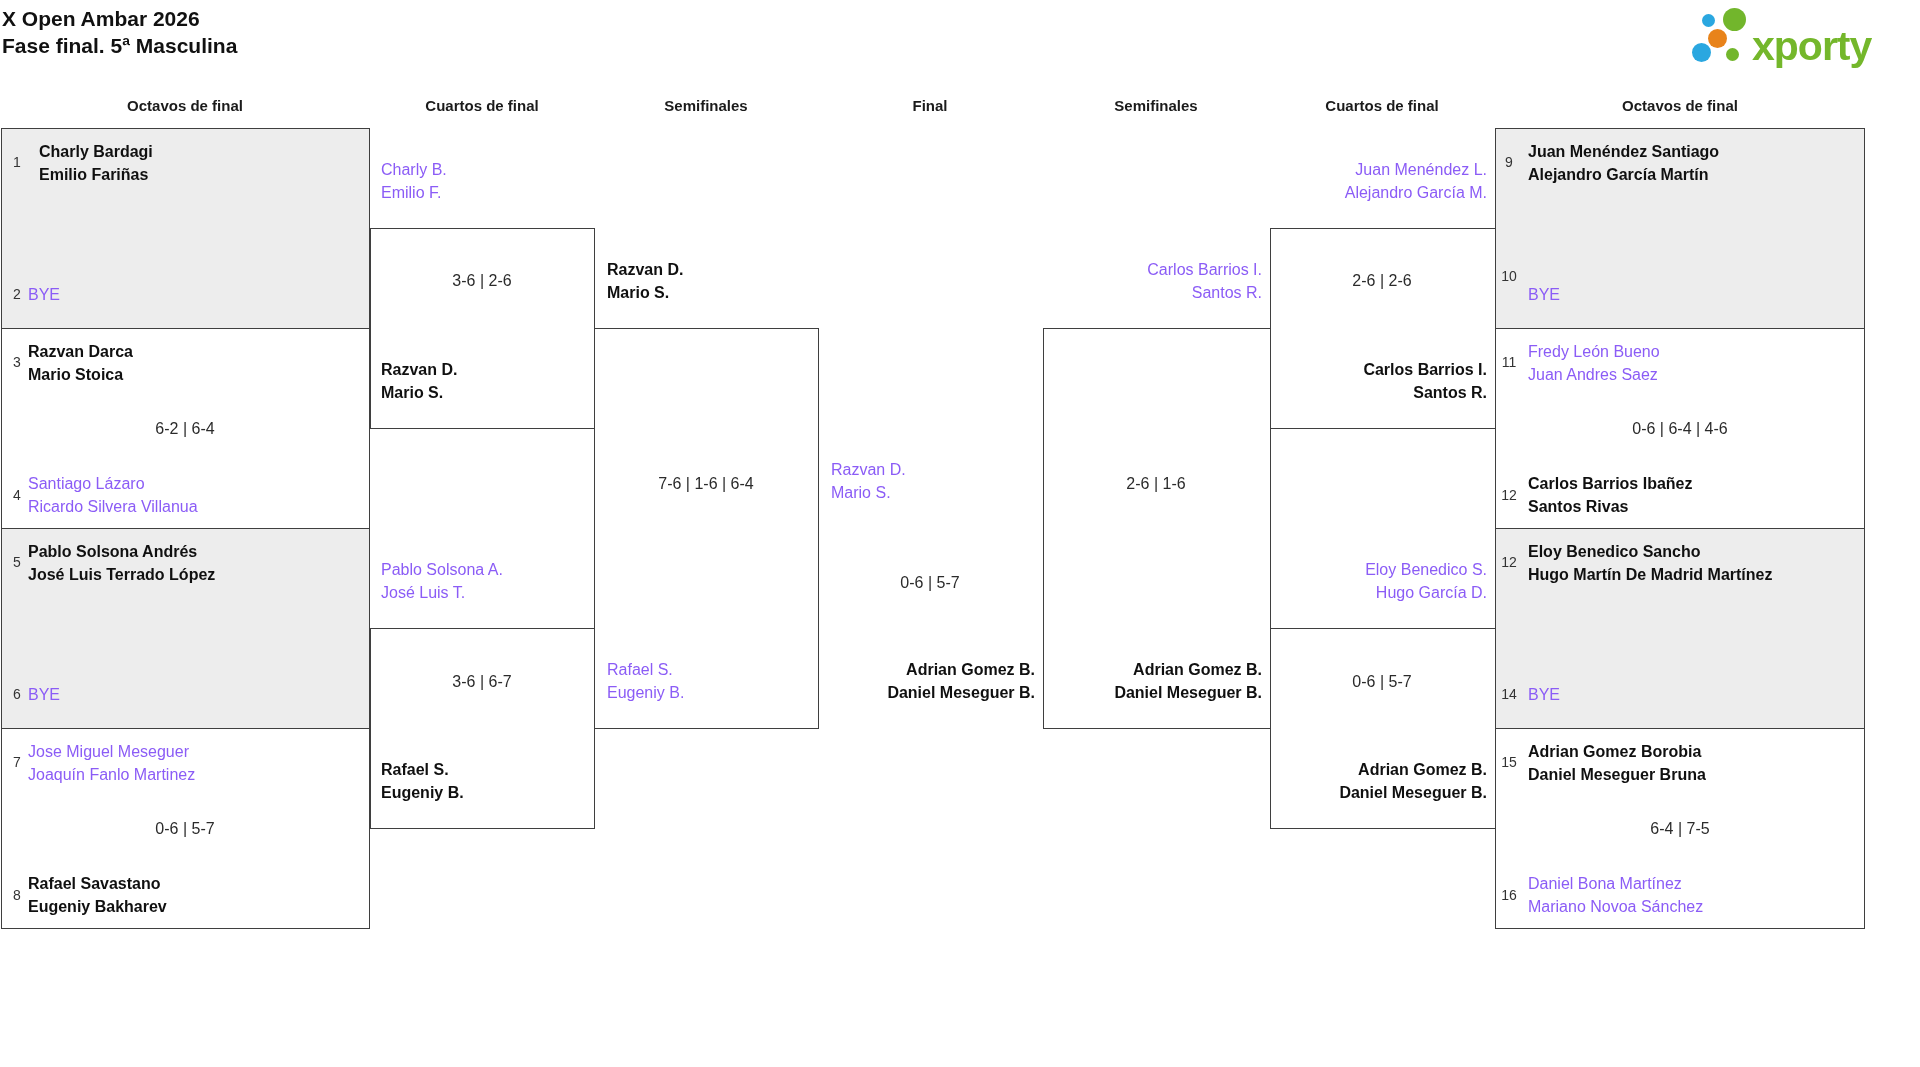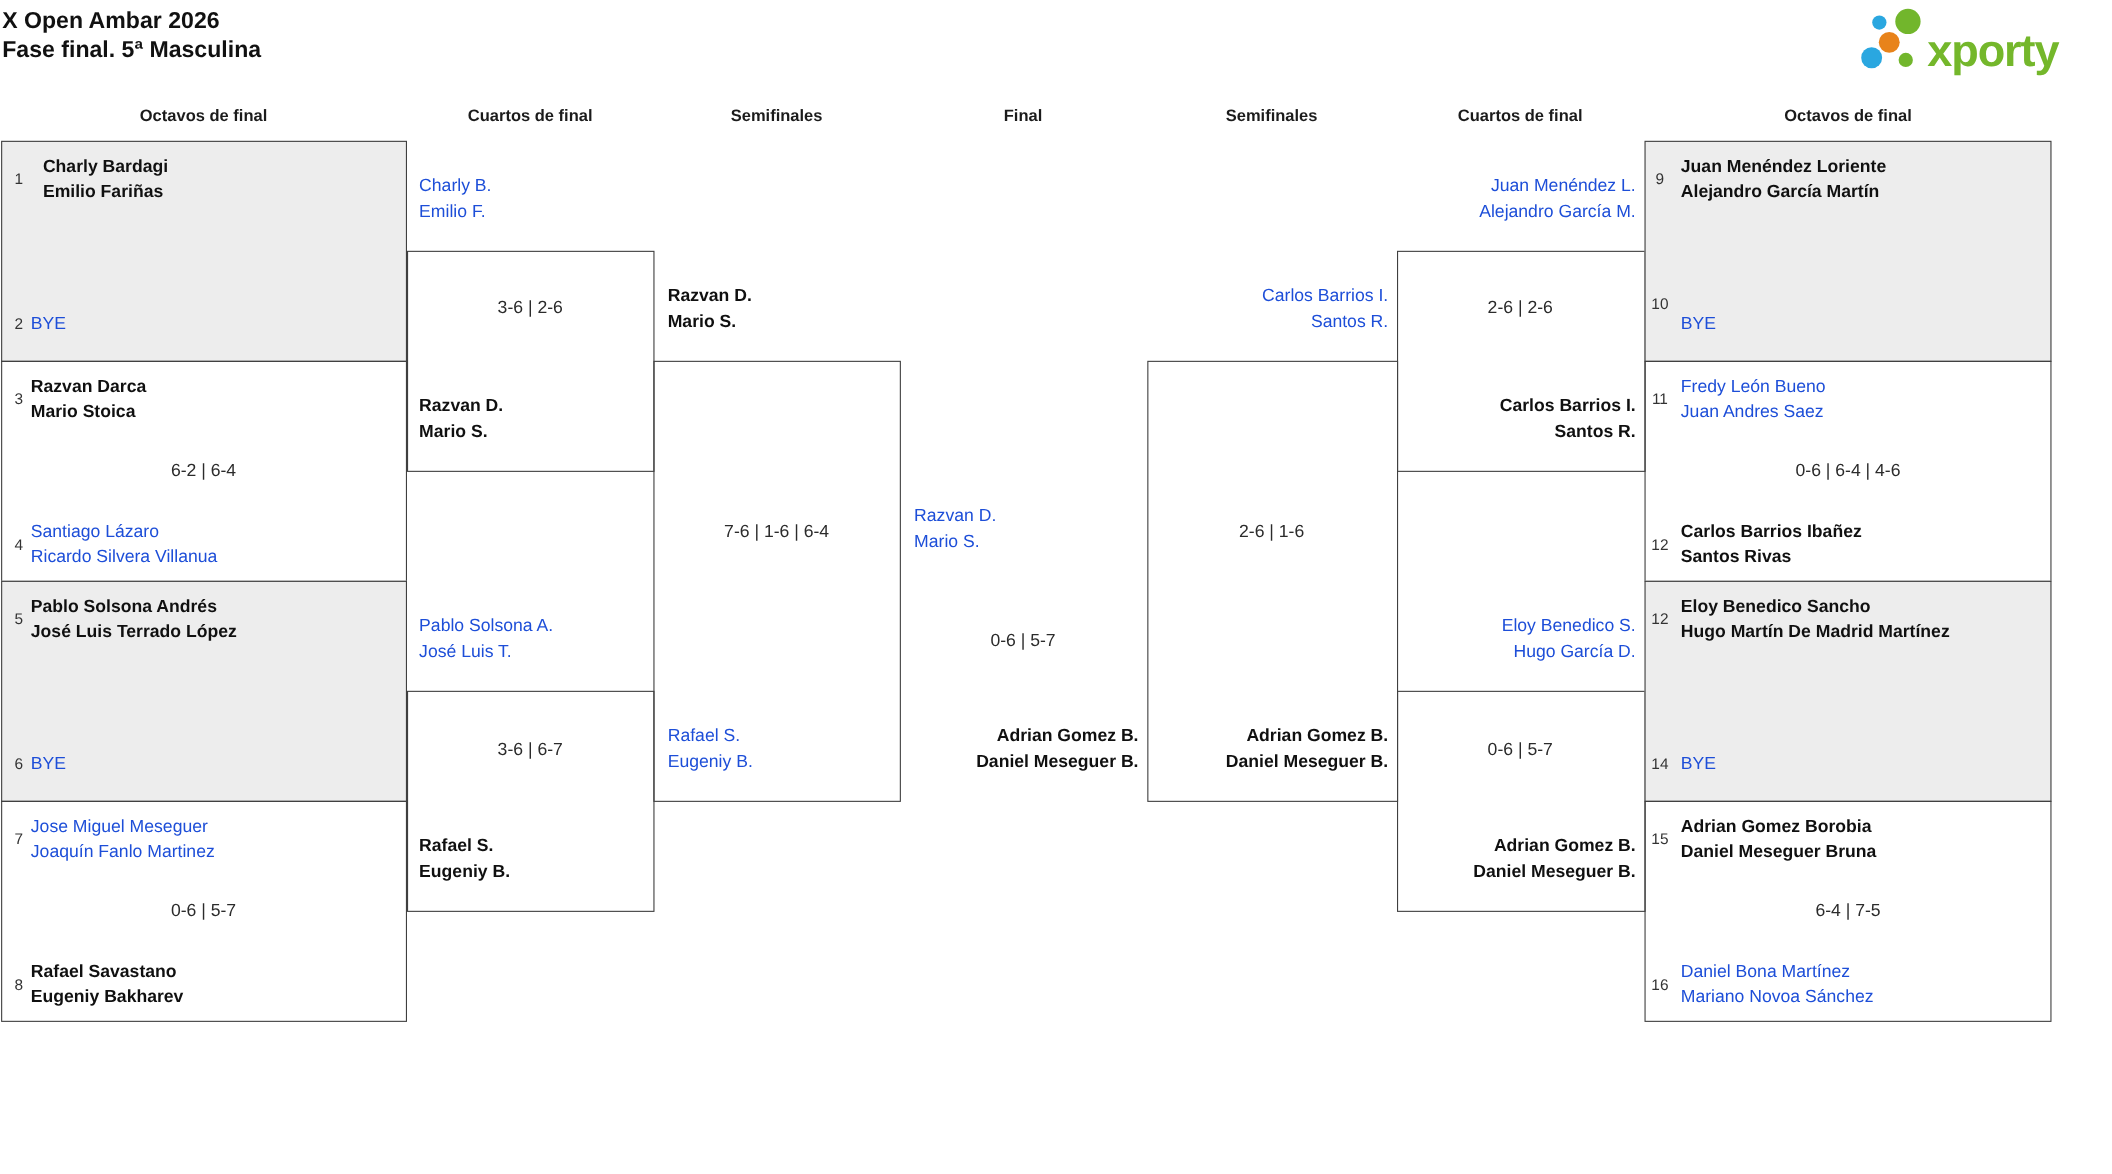--- a/index.html
+++ b/index.html
@@ -1,20 +1,20 @@
 <!DOCTYPE html>
 <html><head>
 <meta charset="utf-8">
 <style>
   html,body{margin:0;padding:0;background:#fff;}
   #stage{position:relative;width:1920px;height:1067px;background:#ffffff;overflow:hidden;
          font-family:"Liberation Sans", sans-serif;}
   .box{position:absolute;box-sizing:border-box;border:1px solid #3f3f3f;background:transparent;}
   .box.g{background:#ededed;}
-  .t{position:absolute;font-size:16px;line-height:23px;color:#1d4ed8;white-space:nowrap;}
+  .t{position:absolute;font-size:16px;line-height:23px;color:#8b5cf6;white-space:nowrap;}
   .t.w{font-weight:700;color:#101010;}
   .t.ra{text-align:right;width:216px;white-space:nowrap;}
   .seed{position:absolute;width:22px;text-align:center;font-size:14px;line-height:23px;color:#333;}
   .score{position:absolute;font-size:16px;line-height:23px;color:#2b2b2b;transform:translateX(-50%);white-space:nowrap;}
   .colhead{position:absolute;top:97px;font-size:15px;font-weight:700;color:#1b1b1b;transform:translateX(-50%);white-space:nowrap;}
   #title{position:absolute;left:2px;top:5px;font-size:21px;line-height:27px;font-weight:700;color:#111;}
   #logo{position:absolute;left:1686px;top:2px;width:230px;height:70px;}
   #logo .dot{position:absolute;border-radius:50%;}
   #logo .word{position:absolute;left:66px;top:24px;font-size:41px;line-height:1;font-weight:700;
               letter-spacing:-1px;color:#74b72b;}
@@ -171,21 +171,21 @@
     <div>Hugo García D.</div>
   </div>
   <div class="score" style="left:1382px;top:670px;">0-6 | 5-7</div>
   <div class="t w ra" style="left:1271px;top:758px;">
     <div>Adrian Gomez B.</div>
     <div>Daniel Meseguer B.</div>
   </div>
 
   <div class="seed" style="left:1498px;top:151px;">9</div>
   <div class="t w" style="left:1528px;top:140px;">
-    <div>Juan Menéndez Loriente</div>
+    <div>Juan Menéndez Santiago</div>
     <div>Alejandro García Martín</div>
   </div>
   <div class="seed" style="left:1498px;top:265px;">10</div>
   <div class="t" style="left:1528px;top:283px;">BYE</div>
 
   <div class="seed" style="left:1498px;top:351px;">11</div>
   <div class="t" style="left:1528px;top:340px;">
     <div>Fredy León Bueno</div>
     <div>Juan Andres Saez</div>
   </div>

